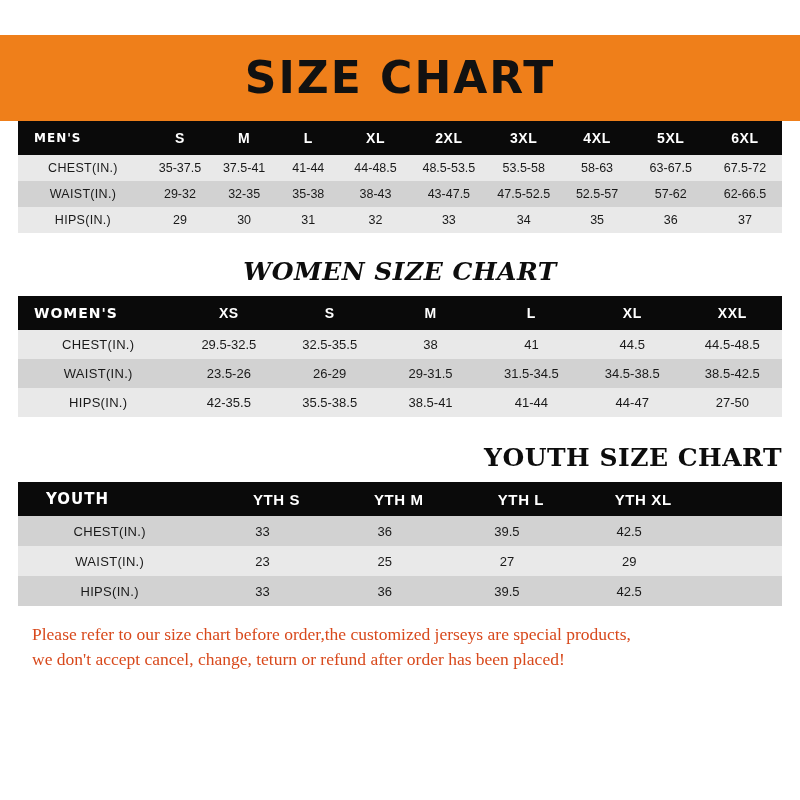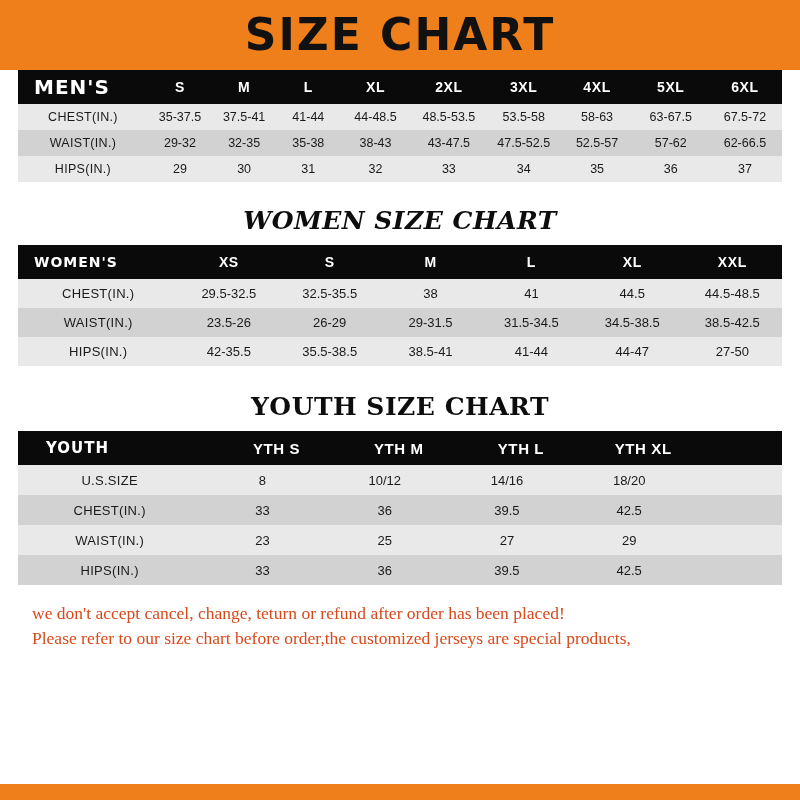--- a/index.html
+++ b/index.html
@@ -16,25 +16,26 @@
   .page {
     position: relative;
     width: 800px;
     height: 800px;
     background: #ffffff;
     box-sizing: border-box;
   }
   
   .banner {
     position: relative;
-    height: 70px;
+    height: 86px;
     background: #ef7f1a;
     display: flex;
     align-items: center;
     justify-content: center;
+    margin-top: 35px;
   }
   .banner-title {
     font-family: "DejaVu Sans", sans-serif;
     font-weight: bold;
     font-size: 44px;
     letter-spacing: 2px;
     color: #111111;
     line-height: 1;
     text-align: center;
   }
@@ -46,21 +47,21 @@
   .section-title {
     text-align: center;
     font-family: "DejaVu Serif", serif;
     font-weight: bold;
     font-size: 25px;
     color: #0d0d0d;
     letter-spacing: 0.5px;
   }
   .sec-men .section-title { margin: 18px 0 10px 0; }
   .sec-women .section-title { margin: 24px 0 10px 0; font-style: italic; }
-  .sec-youth .section-title { margin: 26px 0 10px 0; }
+  .sec-youth .section-title { margin: 26px 0 10px 0; text-align: right; }
 
   table.chart {
     width: 100%;
     border-collapse: collapse;
     table-layout: fixed;
   }
   table.chart td, table.chart th {
     text-align: center;
     vertical-align: middle;
     font-family: "Liberation Sans", sans-serif;
@@ -75,21 +76,21 @@
   table.chart thead th {
     color: #ffffff;
     height: 34px;
     font-size: 14px;
     font-weight: bold;
     letter-spacing: 0.6px;
   }
   table.chart thead th.rowlabel {
     text-align: left;
     padding-left: 16px;
-    font-size: 20px;
+    font-size: 12px;
     font-family: "DejaVu Sans", sans-serif;
     letter-spacing: 1px;
   }
   
   table.chart tbody tr.odd  { background: #e9e9e9; }
   table.chart tbody tr.even { background: #d2d2d2; }
   table.chart tbody td.rowlabel {
     font-size: 12.5px;
     letter-spacing: 0.3px;
   }
@@ -268,28 +269,20 @@
           <tr>
             <th class="rowlabel">YOUTH</th>
             <th>YTH S</th>
             <th>YTH M</th>
             <th>YTH L</th>
             <th>YTH XL</th>
             <th></th>
           </tr>
         </thead>
         <tbody>
-          <tr class="odd">
-            <td class="rowlabel">U.S.SIZE</td>
-            <td>8</td>
-            <td>10/12</td>
-            <td>14/16</td>
-            <td>18/20</td>
-            <td></td>
-          </tr>
           <tr class="even">
             <td class="rowlabel">CHEST(IN.)</td>
             <td>33</td>
             <td>36</td>
             <td>39.5</td>
             <td>42.5</td>
             <td></td>
           </tr>
           <tr class="odd">
             <td class="rowlabel">WAIST(IN.)</td>
@@ -305,20 +298,20 @@
             <td>36</td>
             <td>39.5</td>
             <td>42.5</td>
             <td></td>
           </tr>
         </tbody>
       </table>
     </section>
 
     <div class="note">
+      <div>Please refer to our size chart before order,the customized jerseys are special products,</div>
       <div>we don't accept cancel, change, teturn or refund after order has been placed!</div>
-      <div>Please refer to our size chart before order,the customized jerseys are special products,</div>
     </div>
 
   </div>
 
   <div class="bottom-bar"></div>
 </div>
 
 </body></html>

